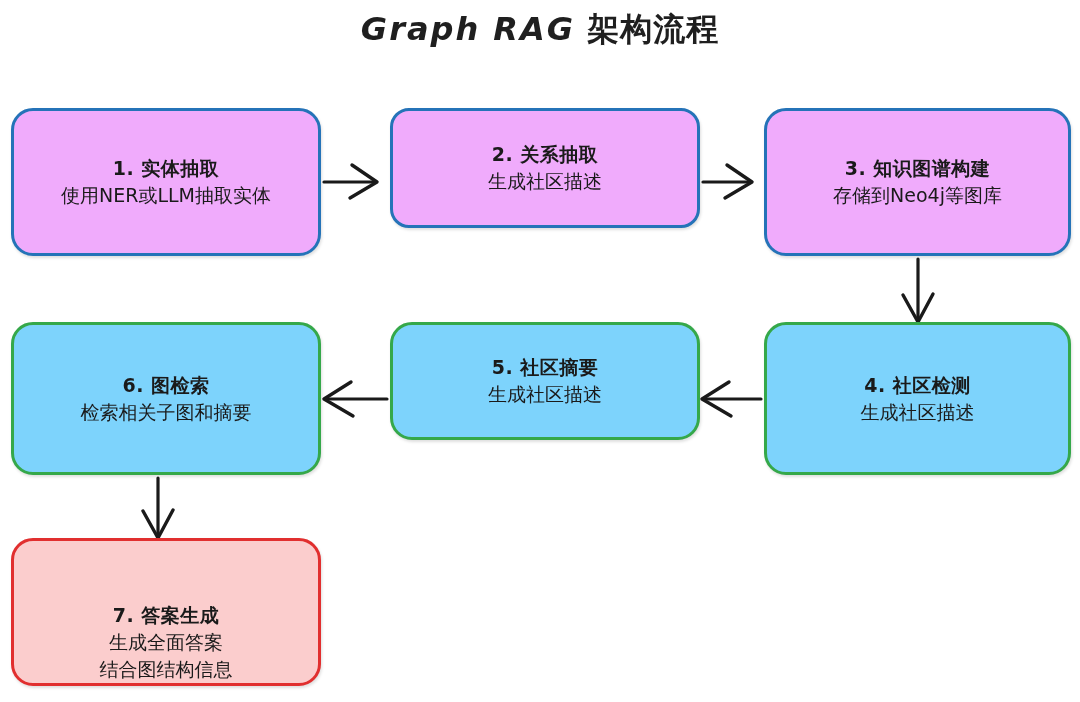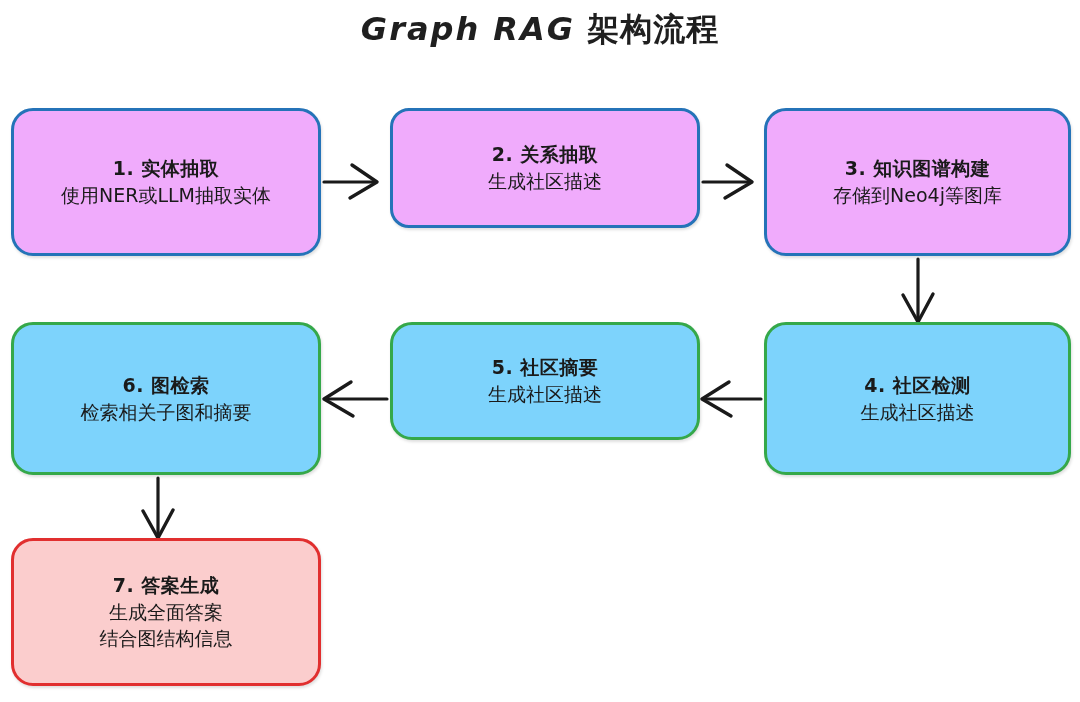--- a/index.html
+++ b/index.html
@@ -69,21 +69,21 @@
     display: block;
     white-space: nowrap;
   }
   .node .line.head {
     font-weight: 700;
     letter-spacing: 0.5px;
   }
 
   .node.blue  { background: #f0abfc; border-color: #2573b8; }
   .node.green { background: #7dd3fc; border-color: #35a84a; }
-  .node.red   { background: #fbcdcd; border-color: #e12f2f; }
+  .node.red   { background: #fbcdcd; border-color: #e12f2f; justify-content: flex-end; }
 
   
   #node-1 { left: 11px;  top: 108px; width: 310px; height: 148px; }
   #node-2 { left: 390px; top: 108px; width: 310px; height: 120px; border-radius: 19px; }
   #node-3 { left: 764px; top: 108px; width: 307px; height: 148px; }
   
   #node-6 { left: 11px;  top: 322px; width: 310px; height: 153px; }
   #node-5 { left: 390px; top: 322px; width: 310px; height: 118px; }
   #node-4 { left: 764px; top: 322px; width: 307px; height: 153px; }
   

